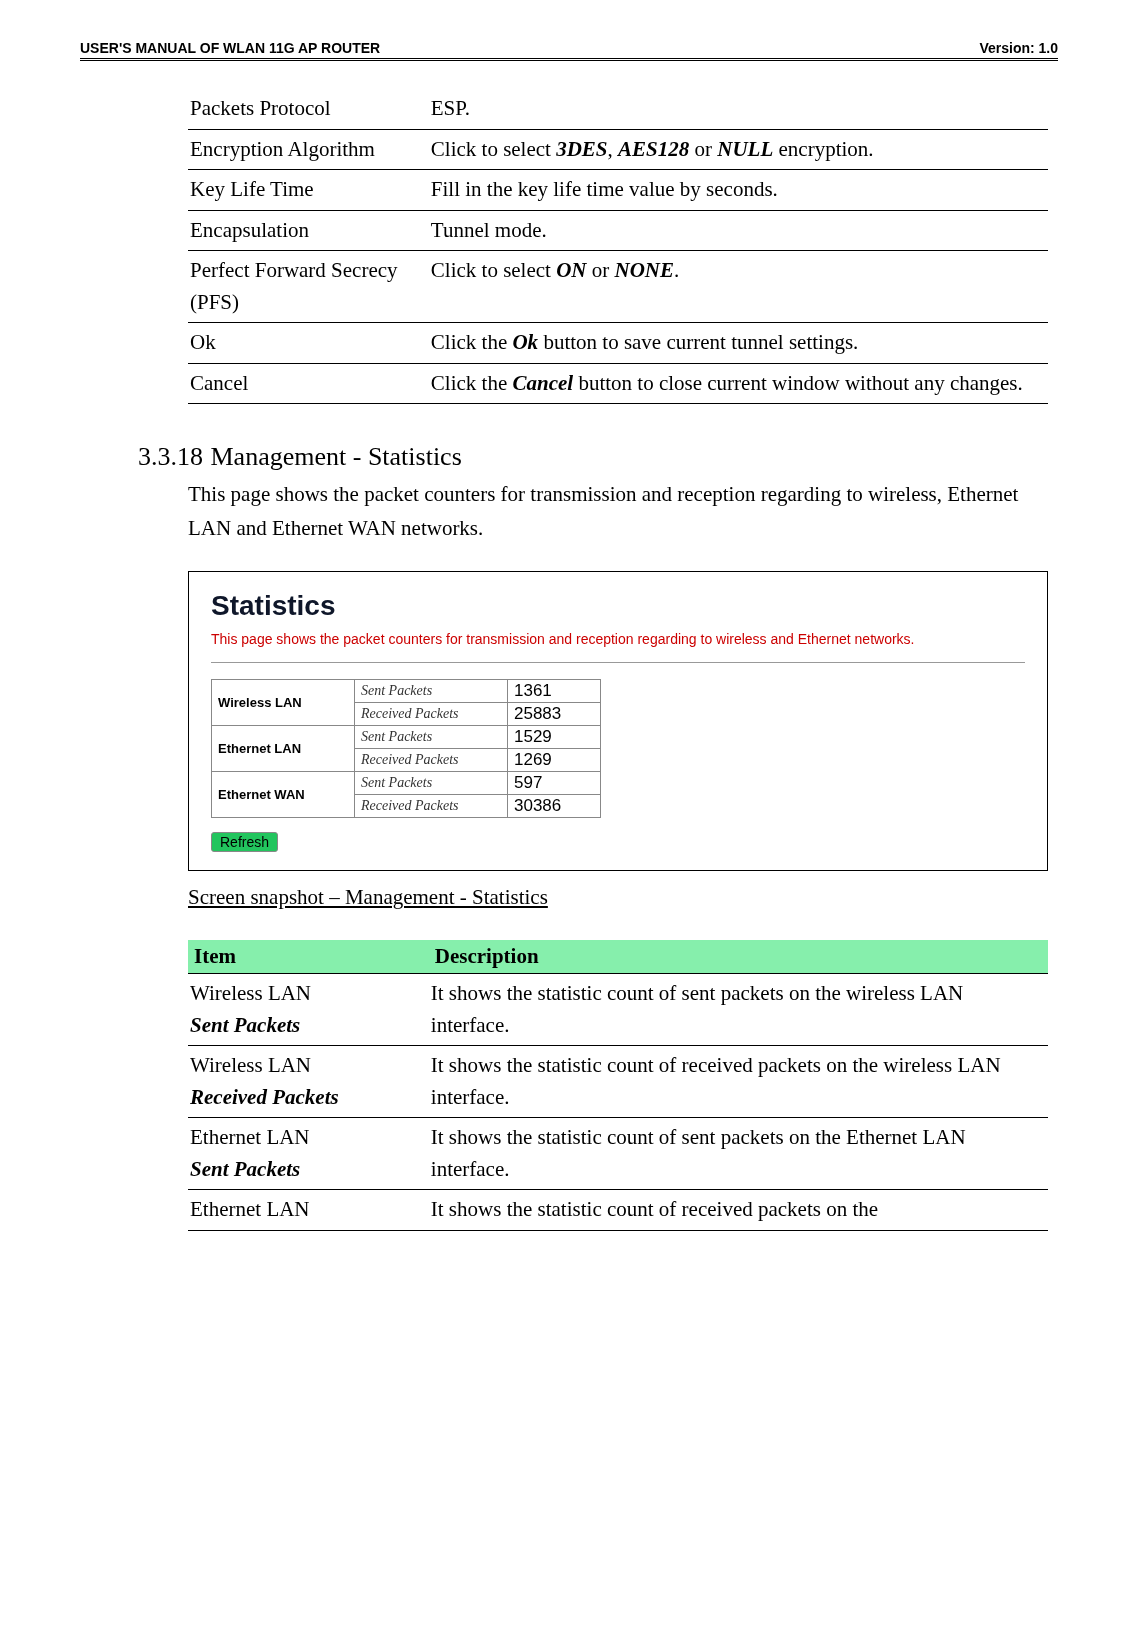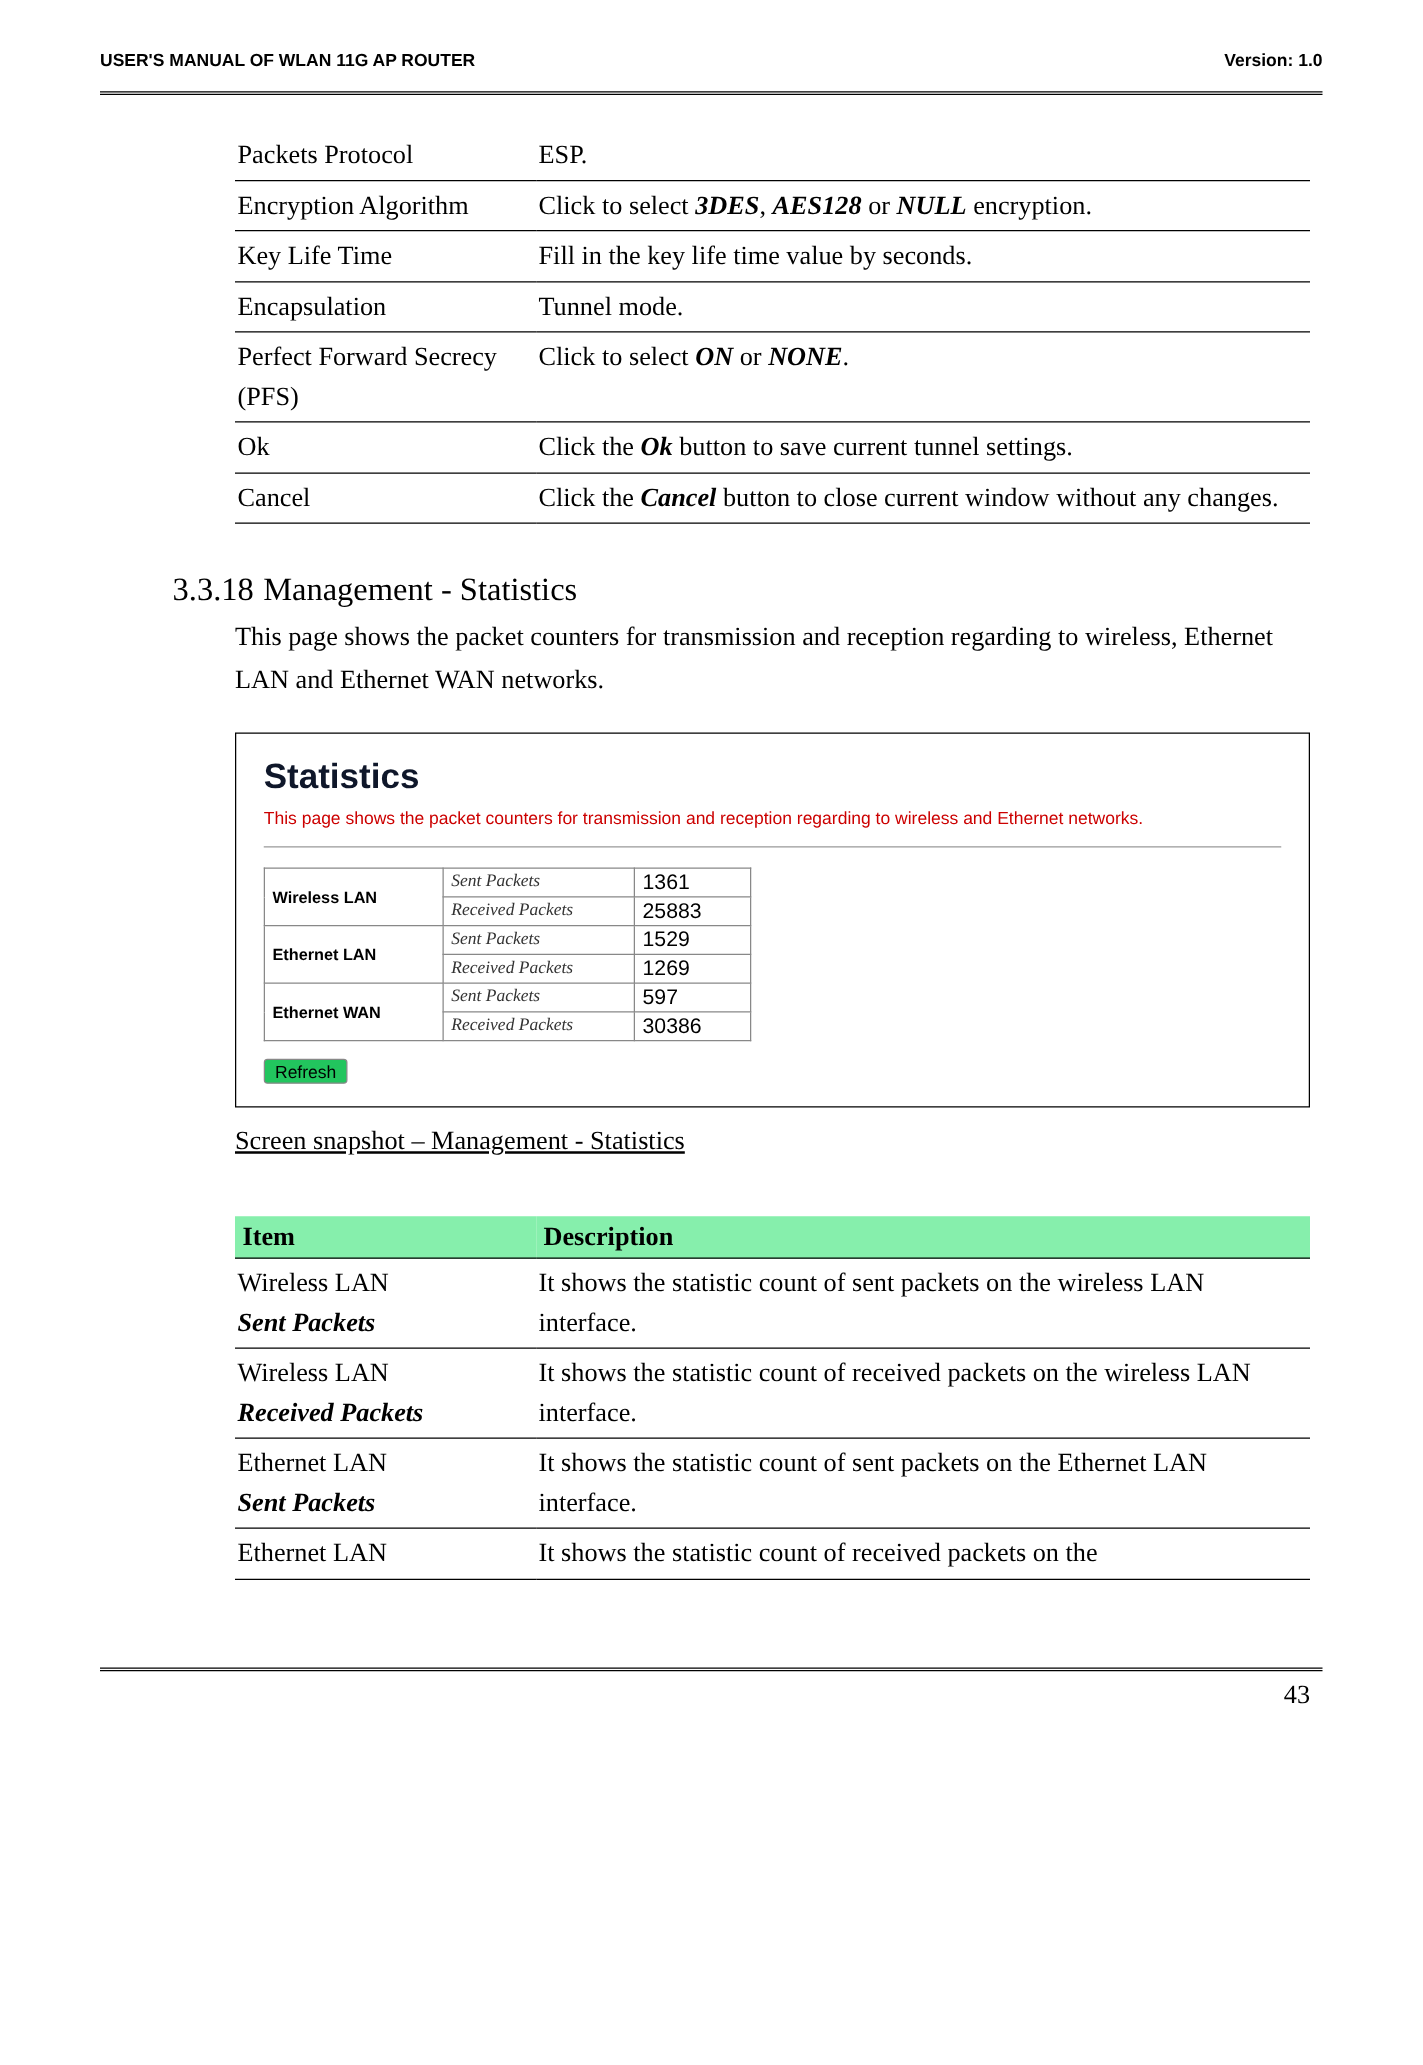--- a/index.html
+++ b/index.html
@@ -14,21 +14,21 @@
     padding: 40px 80px 20px 80px;
     box-sizing: border-box;
   }
   .header-row {
     display: flex;
     justify-content: space-between;
     font-weight: bold;
     font-size: 14px;
     font-family: Arial, sans-serif;
     border-bottom: 3px double #000;
-    padding-bottom: 17px;
+    padding-bottom: 2px;
     margin-bottom: 28px;
   }
   .content {
     margin-left: 108px;
     margin-right: 10px;
   }
   .def-table {
     width: 100%;
     border-collapse: collapse;
     margin-bottom: 24px;
@@ -109,21 +109,21 @@
     font-size: 14px;
     margin-top: 14px;
     padding: 1px 8px;
     border: 1px solid #888;
     border-radius: 3px;
     background: #22c55e;
   }
   .caption {
     font-size: 21px;
     text-decoration: underline;
-    margin-bottom: 48px;
+    margin-bottom: 30px;
   }
   .desc-table {
     width: 100%;
     border-collapse: collapse;
   }
   .desc-table th {
     background: #86efac;
     text-align: left;
     font-size: 21px;
     padding: 4px 6px;
@@ -276,16 +276,13 @@
         <td>
           <span>Ethernet LAN</span>
         </td>
         <td>It shows the statistic count of received packets on the</td>
       </tr>
     </tbody>
       </table>
 
   </div>
 
-  <div class="footer">
-    <span>43</span>
-  </div>
 </div>
 
 </body></html>

